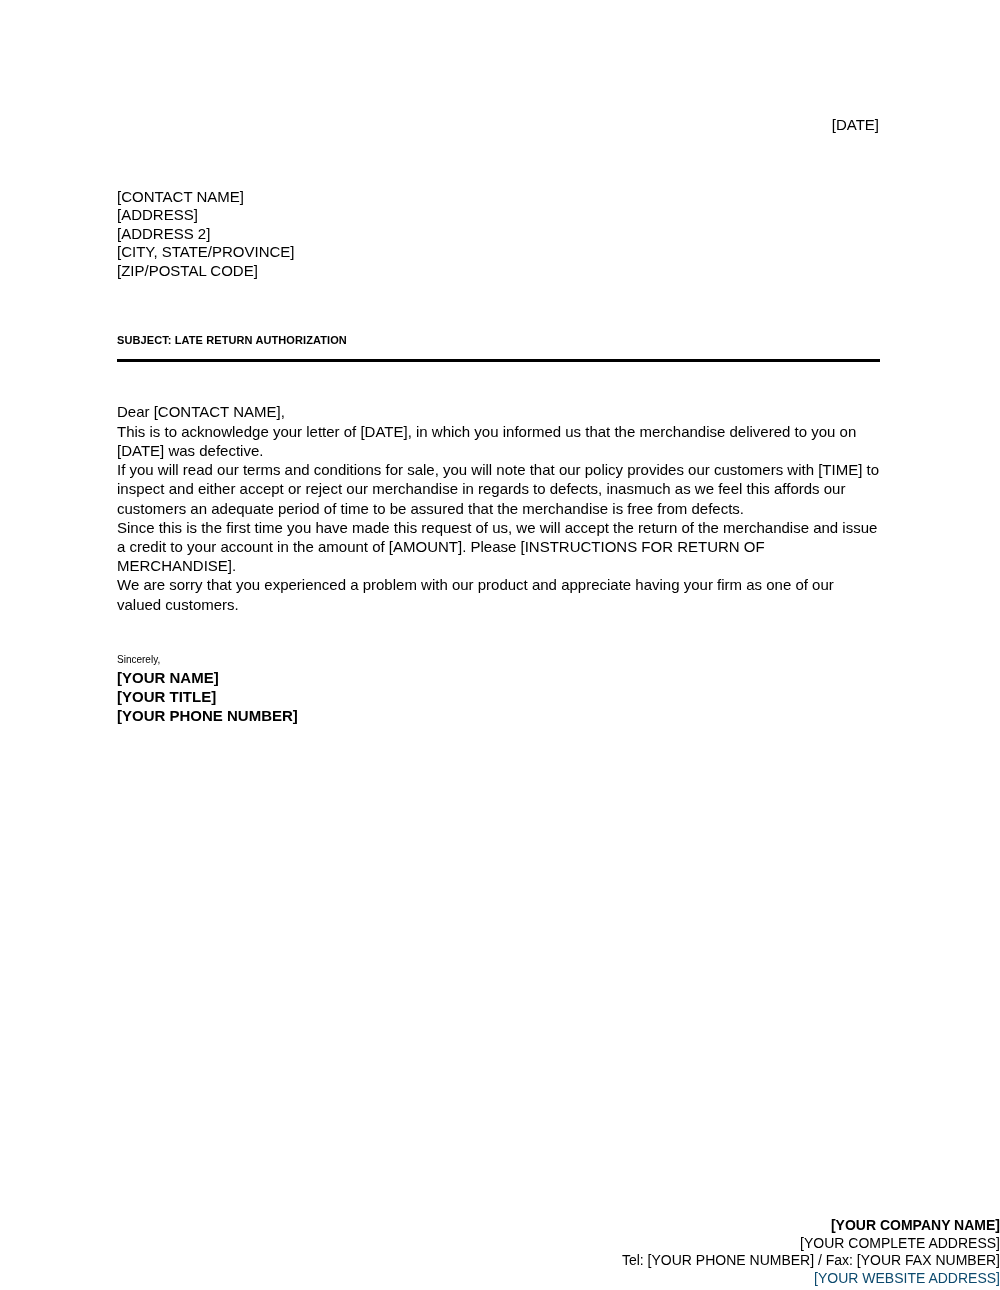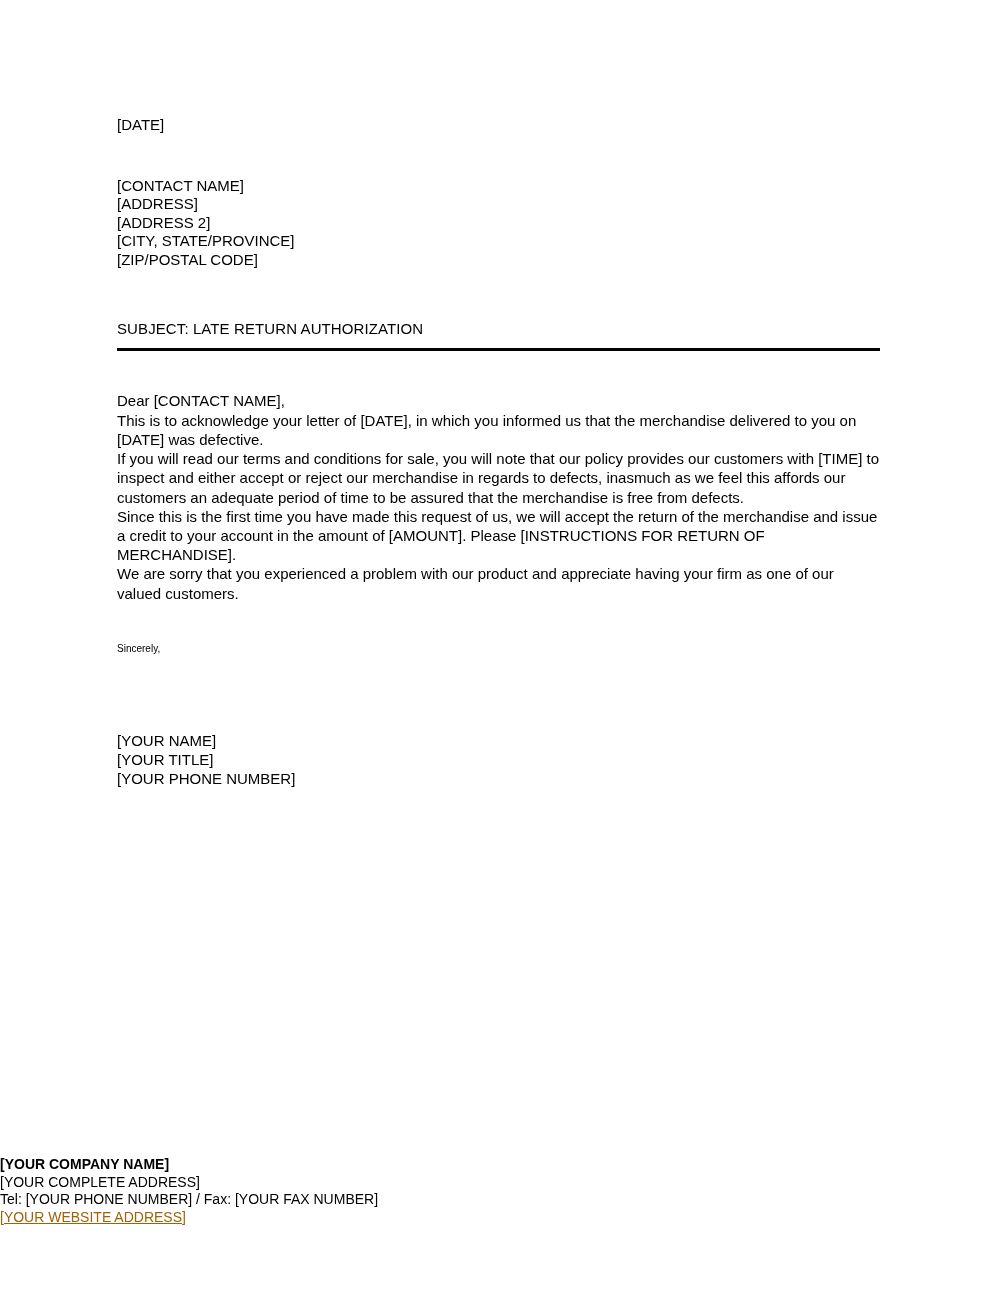--- a/index.html
+++ b/index.html
@@ -30,31 +30,32 @@
   .line {
     font-size: 15px;
     line-height: 18.6px;
     white-space: pre;
   }
   .block {
     font-size: 15px;
     line-height: 18.6px;
   }
   .date-block {
-    margin-bottom: 5px;
+    margin-bottom: 16px;
+    text-align: right;
   }
   .spacer-lg {
     height: 37px;
   }
   .spacer-subject {
     height: 50px;
   }
   .subject-line {
-    font-size: 15px;
-    font-weight: normal;
+    font-size: 11px;
+    font-weight: bold;
     line-height: 18.6px;
     letter-spacing: 0.1px;
   }
   .rule {
     margin-top: 10px;
     width: 763px;
     height: 3px;
     background: #000000;
     font-size: 0;
     line-height: 0;
@@ -68,46 +69,45 @@
     font-size: 15px;
     line-height: 19.2px;
     text-align: left;
   }
   .closing {
     font-size: 10px;
     line-height: 18.6px;
     margin-top: 37px;
   }
   .signature-block {
-    margin-top: 74px;
     font-size: 15px;
     line-height: 18.6px;
+    font-weight: bold;
   }
   .signature-block .line {
     font-size: 15px;
     line-height: 18.6px;
   }
   .footer {
     position: absolute;
     left: 0;
     right: 0;
-    top: 1156px;
-    text-align: left;
+    top: 1217px;
+    text-align: right;
   }
   .footer-line {
     font-size: 14px;
     line-height: 17.5px;
     white-space: pre;
   }
   .footer-company {
     font-weight: bold;
   }
   .footer-link {
-    color: #a16207;
-    text-decoration: underline;
+    color: #0c4a6e;
     cursor: pointer;
   }
 </style>
 </head>
 <body>
 
 <div class="page">
 
   <div class="letter-body">
 

